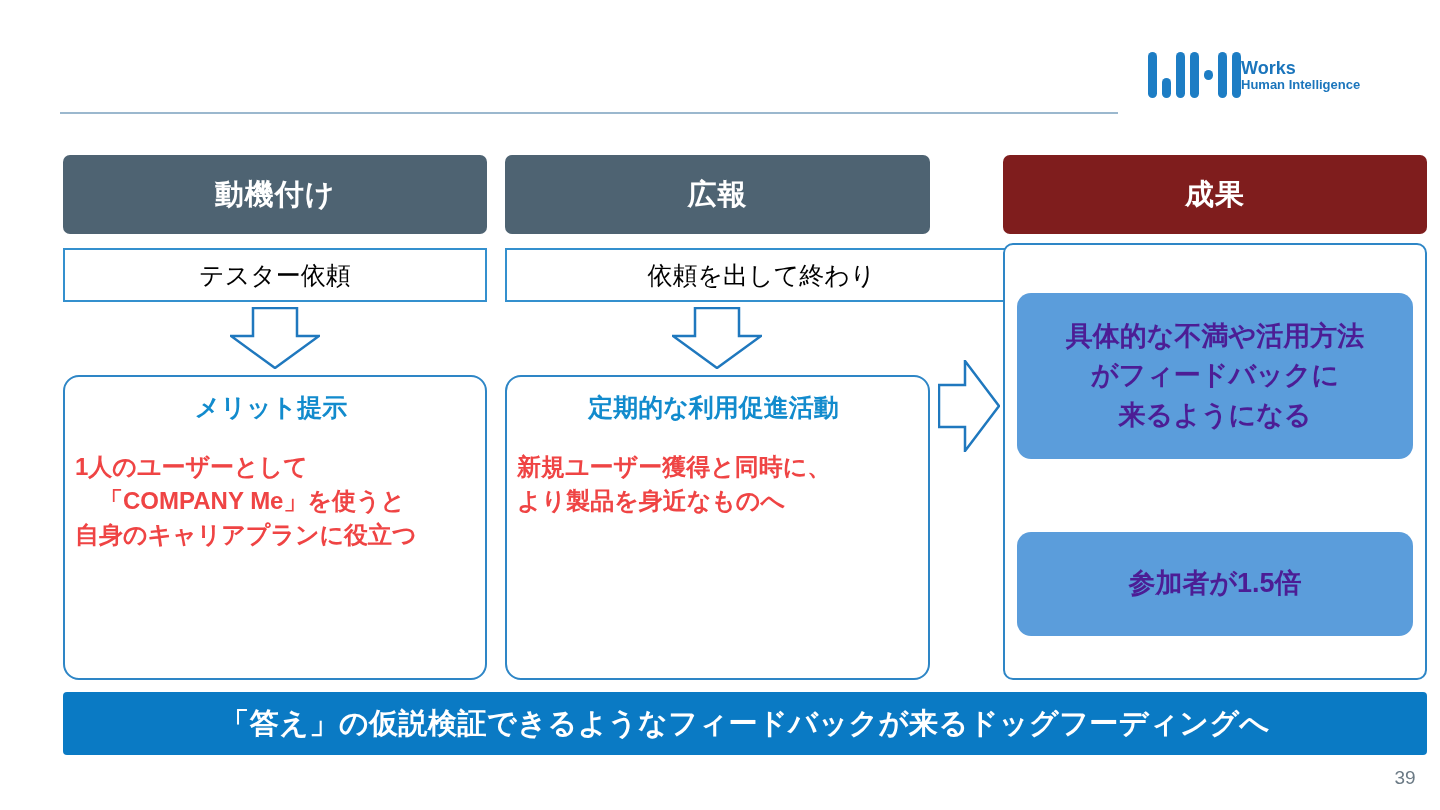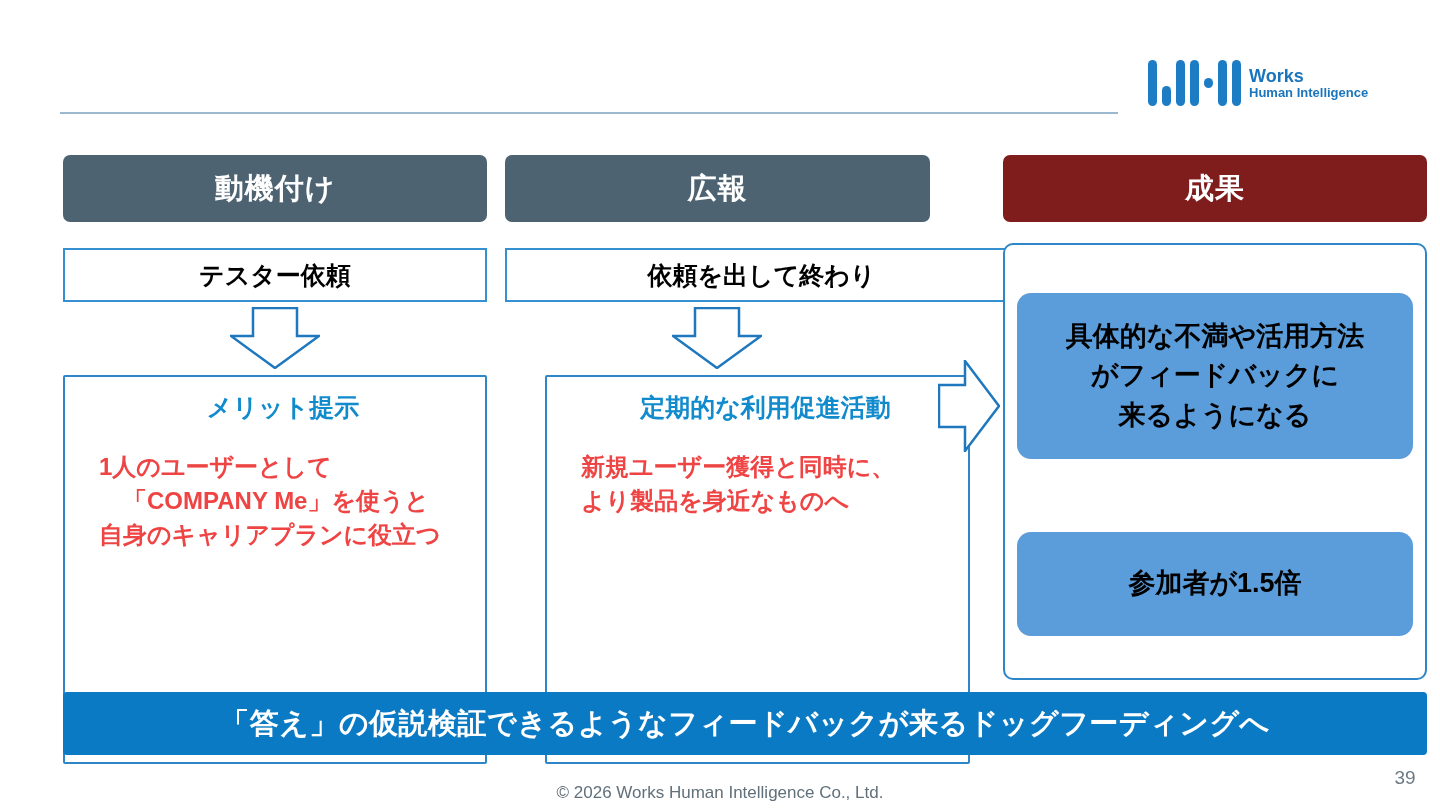--- a/index.html
+++ b/index.html
@@ -10,66 +10,66 @@
   }
   
   .title{
     position:absolute;left:60px;top:72px;width:1080px;
     font-size:28px;font-weight:bold;color:#1a5295;letter-spacing:0.5px;
   }
   .title-rule{
     position:absolute;left:60px;top:112px;width:1058px;height:2px;background:#9bb8ce;
   }
   
-  .logo{position:absolute;left:1148px;top:60px;display:flex;align-items:center;gap:8px;}
+  .logo{position:absolute;left:1148px;top:52px;display:flex;align-items:center;gap:0;}
   .logo-bars{display:flex;align-items:center;gap:5px;height:46px;position:relative;}
   .lbar{width:9px;border-radius:5px;background:#1d7dc4;}
   .lbar.tall{height:46px;}
   .lbar.short{height:20px;align-self:flex-end;}
   .lbar.dot{height:10px;}
   .logo-text{line-height:1.05;color:#1b75bc;}
   .logo-text .l1{font-size:18px;font-weight:bold;}
   .logo-text .l2{font-size:13px;font-weight:bold;}
   
   .col-header{
-    position:absolute;top:155px;height:67px;border-radius:7px;
+    position:absolute;top:155px;height:79px;border-radius:7px;
     display:flex;align-items:center;justify-content:center;
     color:#ffffff;font-size:29px;font-weight:bold;letter-spacing:1px;
   }
   .hdr-slate{background:#4e6372;}
   .hdr-blue{background:#7f1d1d;}
   
   .label-box{
     position:absolute;top:248px;height:54px;background:#ffffff;
     border:2px solid #3490ce;box-sizing:border-box;
     display:flex;align-items:center;justify-content:center;
-    color:#000000;font-size:25px;font-weight:bold;
+    color:#000000;font-size:25px;font-weight:normal;
   }
   
   .main-box{
-    position:absolute;top:375px;height:389px;background:#ffffff;
-    border:2px solid #2e86c6;border-radius:2px;box-sizing:border-box;
-    padding:14px 18px 0 34px;
+    position:absolute;top:375px;height:305px;background:#ffffff;
+    border:2px solid #2e86c6;border-radius:16px;box-sizing:border-box;
+    padding:14px 18px 0 10px;
   }
   .main-box .box-title{
     text-align:center;color:#128bcd;font-size:25px;font-weight:bold;margin-bottom:26px;
   }
   .main-box .box-body{
     color:#ef4444;font-size:24px;font-weight:bold;line-height:1.42;white-space:pre-line;
   }
   .main-box .box-body + .box-body{margin-top:14px;}
   
   .result-outer{
     position:absolute;left:1003px;top:243px;width:424px;height:437px;
     background:#ffffff;border:2px solid #2e86c6;border-radius:10px;box-sizing:border-box;
   }
   .result-pill{
     position:absolute;background:#5b9ddb;border-radius:14px;
     display:flex;align-items:center;justify-content:center;text-align:center;
-    color:#000000;font-size:27px;font-weight:bold;line-height:1.45;white-space:pre-line;
+    color:#4c1d95;font-size:27px;font-weight:bold;line-height:1.45;white-space:pre-line;
   }
   .pill-1{left:1017px;top:293px;width:396px;height:166px;}
   .pill-2{left:1017px;top:492px;width:396px;height:104px;margin-top:40px;}
   
   .arrow{position:absolute;}
   
   .banner{
     position:absolute;left:63px;top:692px;width:1364px;height:63px;
     background:#0a7ac4;border-radius:4px;
     display:flex;align-items:center;justify-content:center;
@@ -122,34 +122,33 @@
     <polygon points="23,1 67,1 67,29 89,29 45,61 1,29 23,29" fill="#ffffff" stroke="#1f78be" stroke-width="2.5" stroke-linejoin="miter"></polygon>
   </svg>
 
   <div class="main-box" style="left:63px;width:424px;">
     <div class="box-title">メリット提示</div>
     <div class="box-body">1人のユーザーとして
 　「COMPANY Me」を使うと
 自身のキャリアプランに役立つ</div>
   </div>
 
-  <div class="main-box" style="left:505px;width:425px;margin-left:40px;">
+  <div class="main-box" style="left:505px;width:425px;">
     <div class="box-title">定期的な利用促進活動</div>
     <div class="box-body">新規ユーザー獲得と同時に、
 より製品を身近なものへ</div>
   </div>
 
   <svg class="arrow" style="left:938px;top:360px;" width="62" height="92" viewBox="0 0 62 92">
     <polygon points="1,25 27,25 27,1 61,46 27,91 27,67 1,67" fill="#ffffff" stroke="#1f78be" stroke-width="2.5" stroke-linejoin="miter"></polygon>
   </svg>
 
   <div class="result-outer"></div>
   <div class="result-pill pill-1">具体的な不満や活用方法
 がフィードバックに
 来るようになる</div>
   <div class="result-pill pill-2">参加者が1.5倍</div>
 
   <div class="banner">「答え」の仮説検証できるようなフィードバックが来るドッグフーディングへ</div>
 
-  <div class="footer">© 2026 Works Human Intelligence Co., Ltd.</div>
   <div class="pagenum">39</div>
 
 </div>
 
 </body></html>

